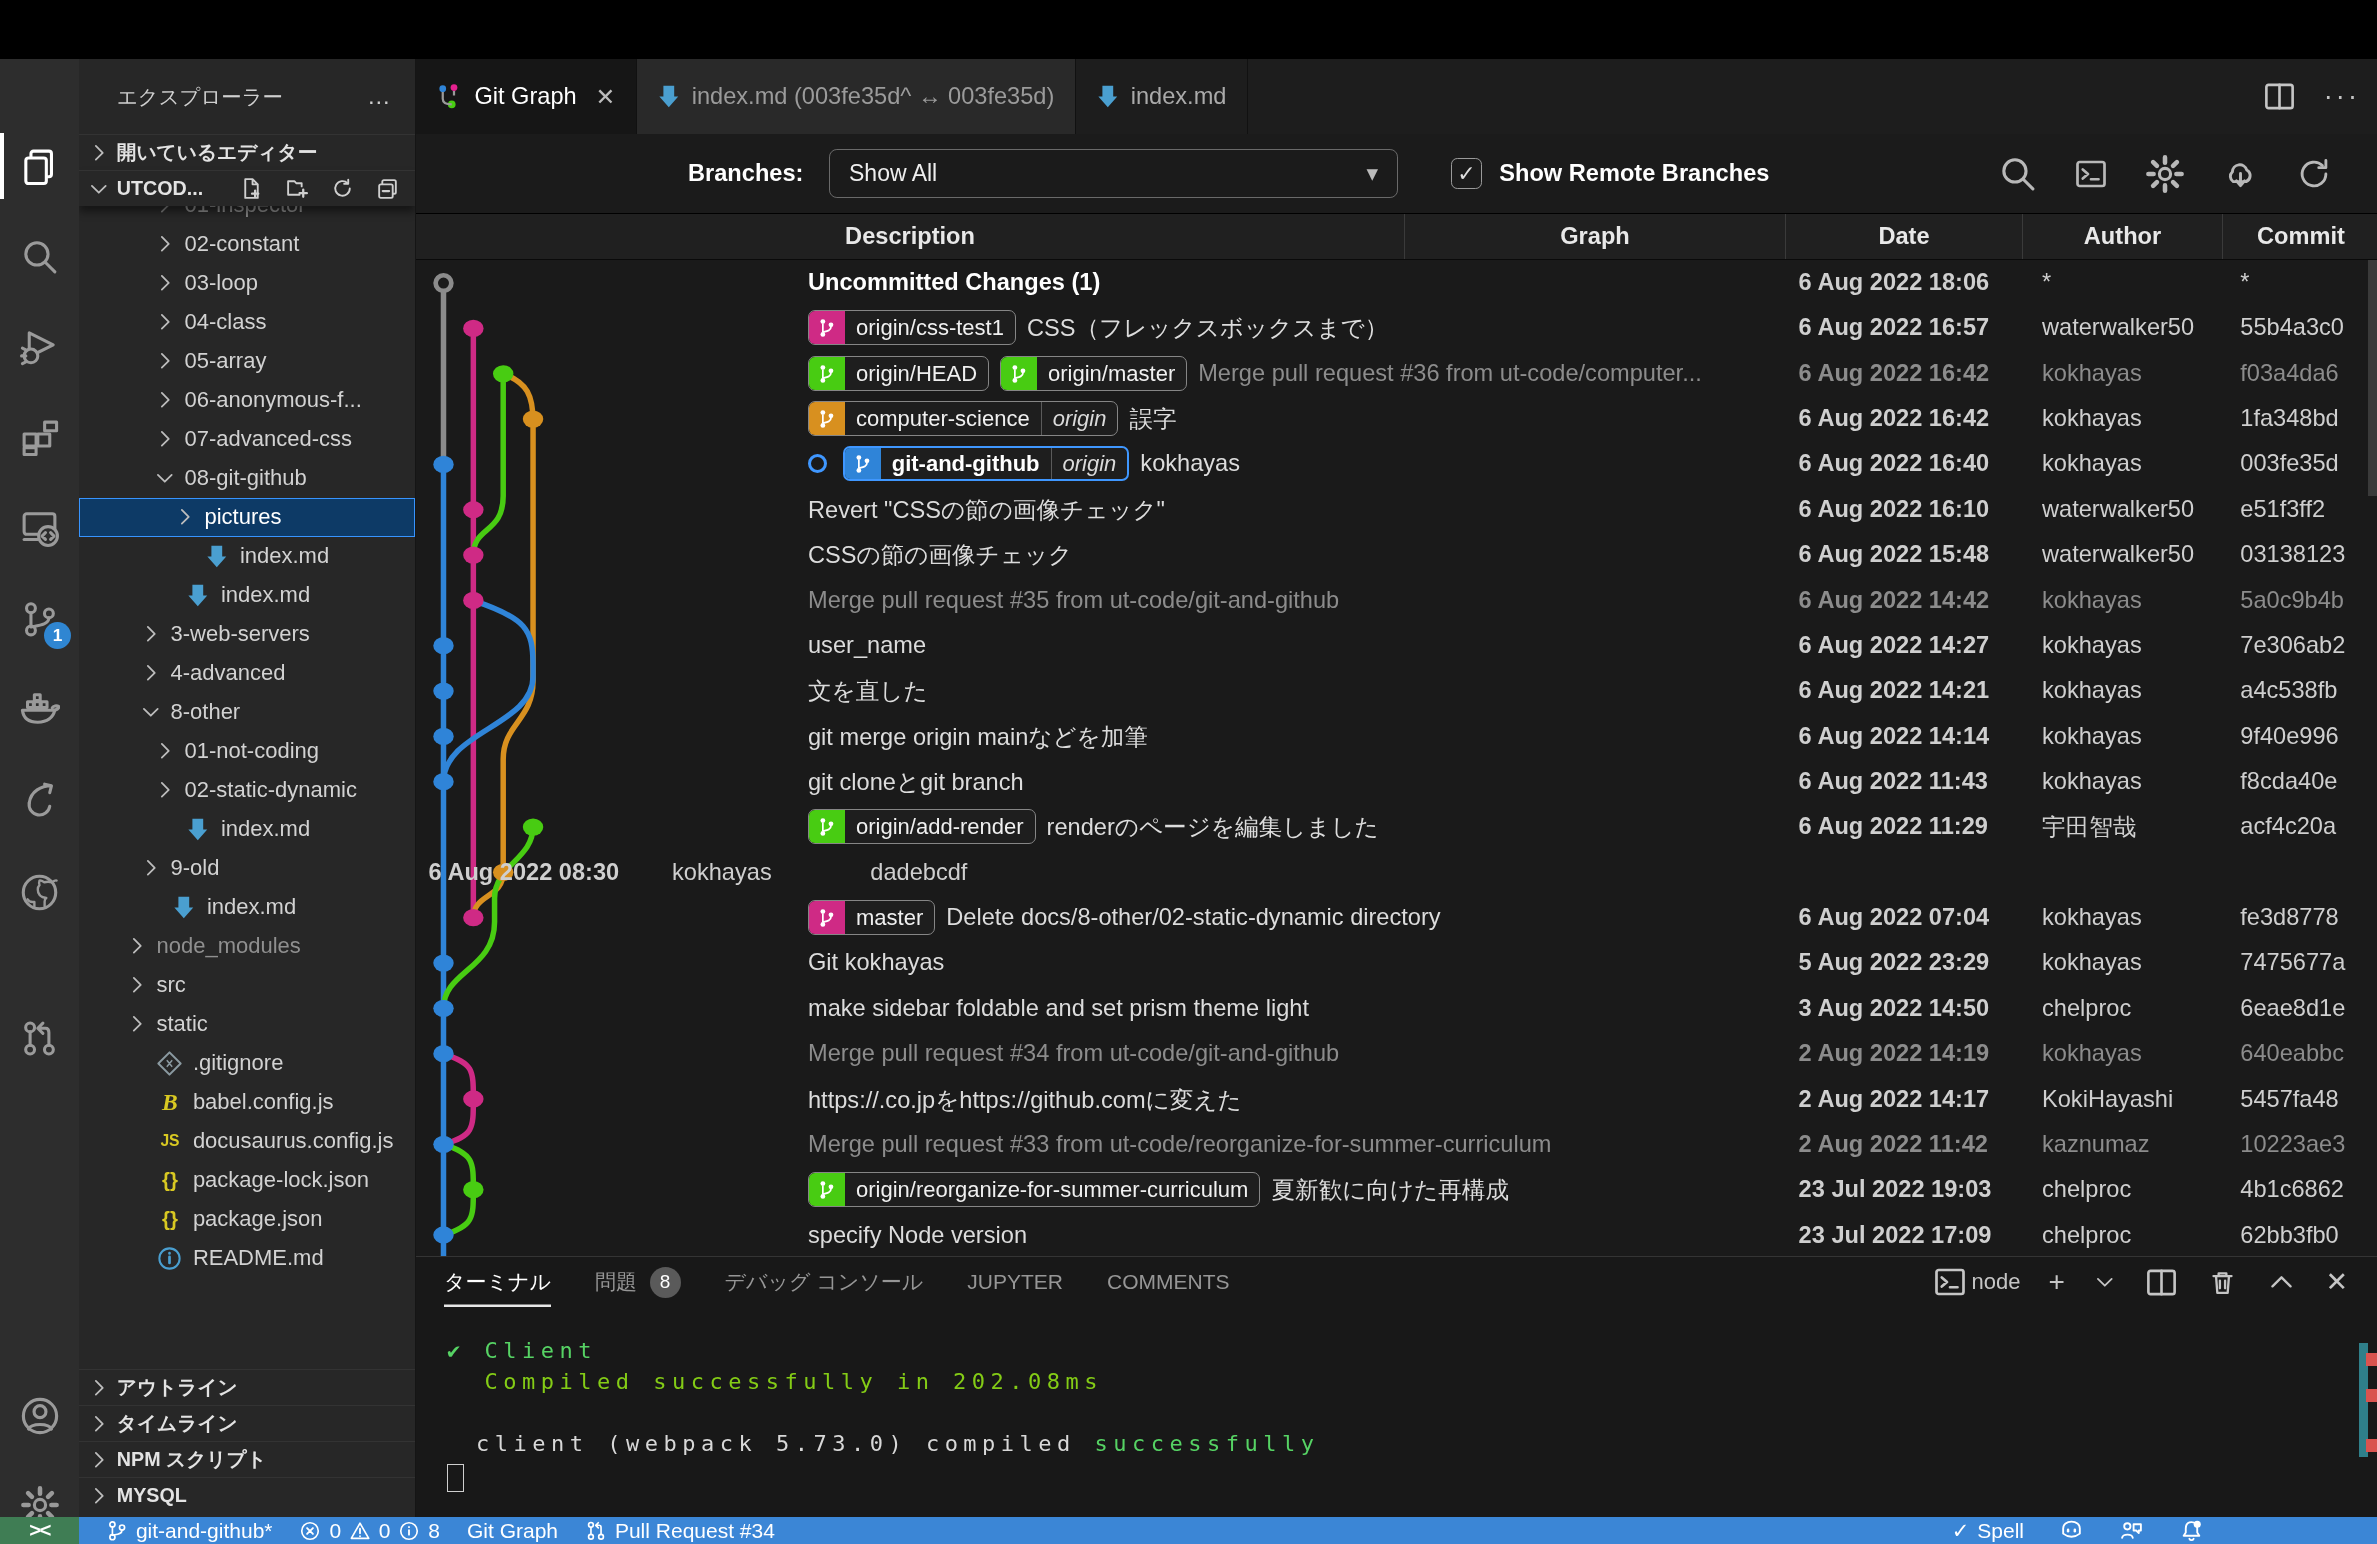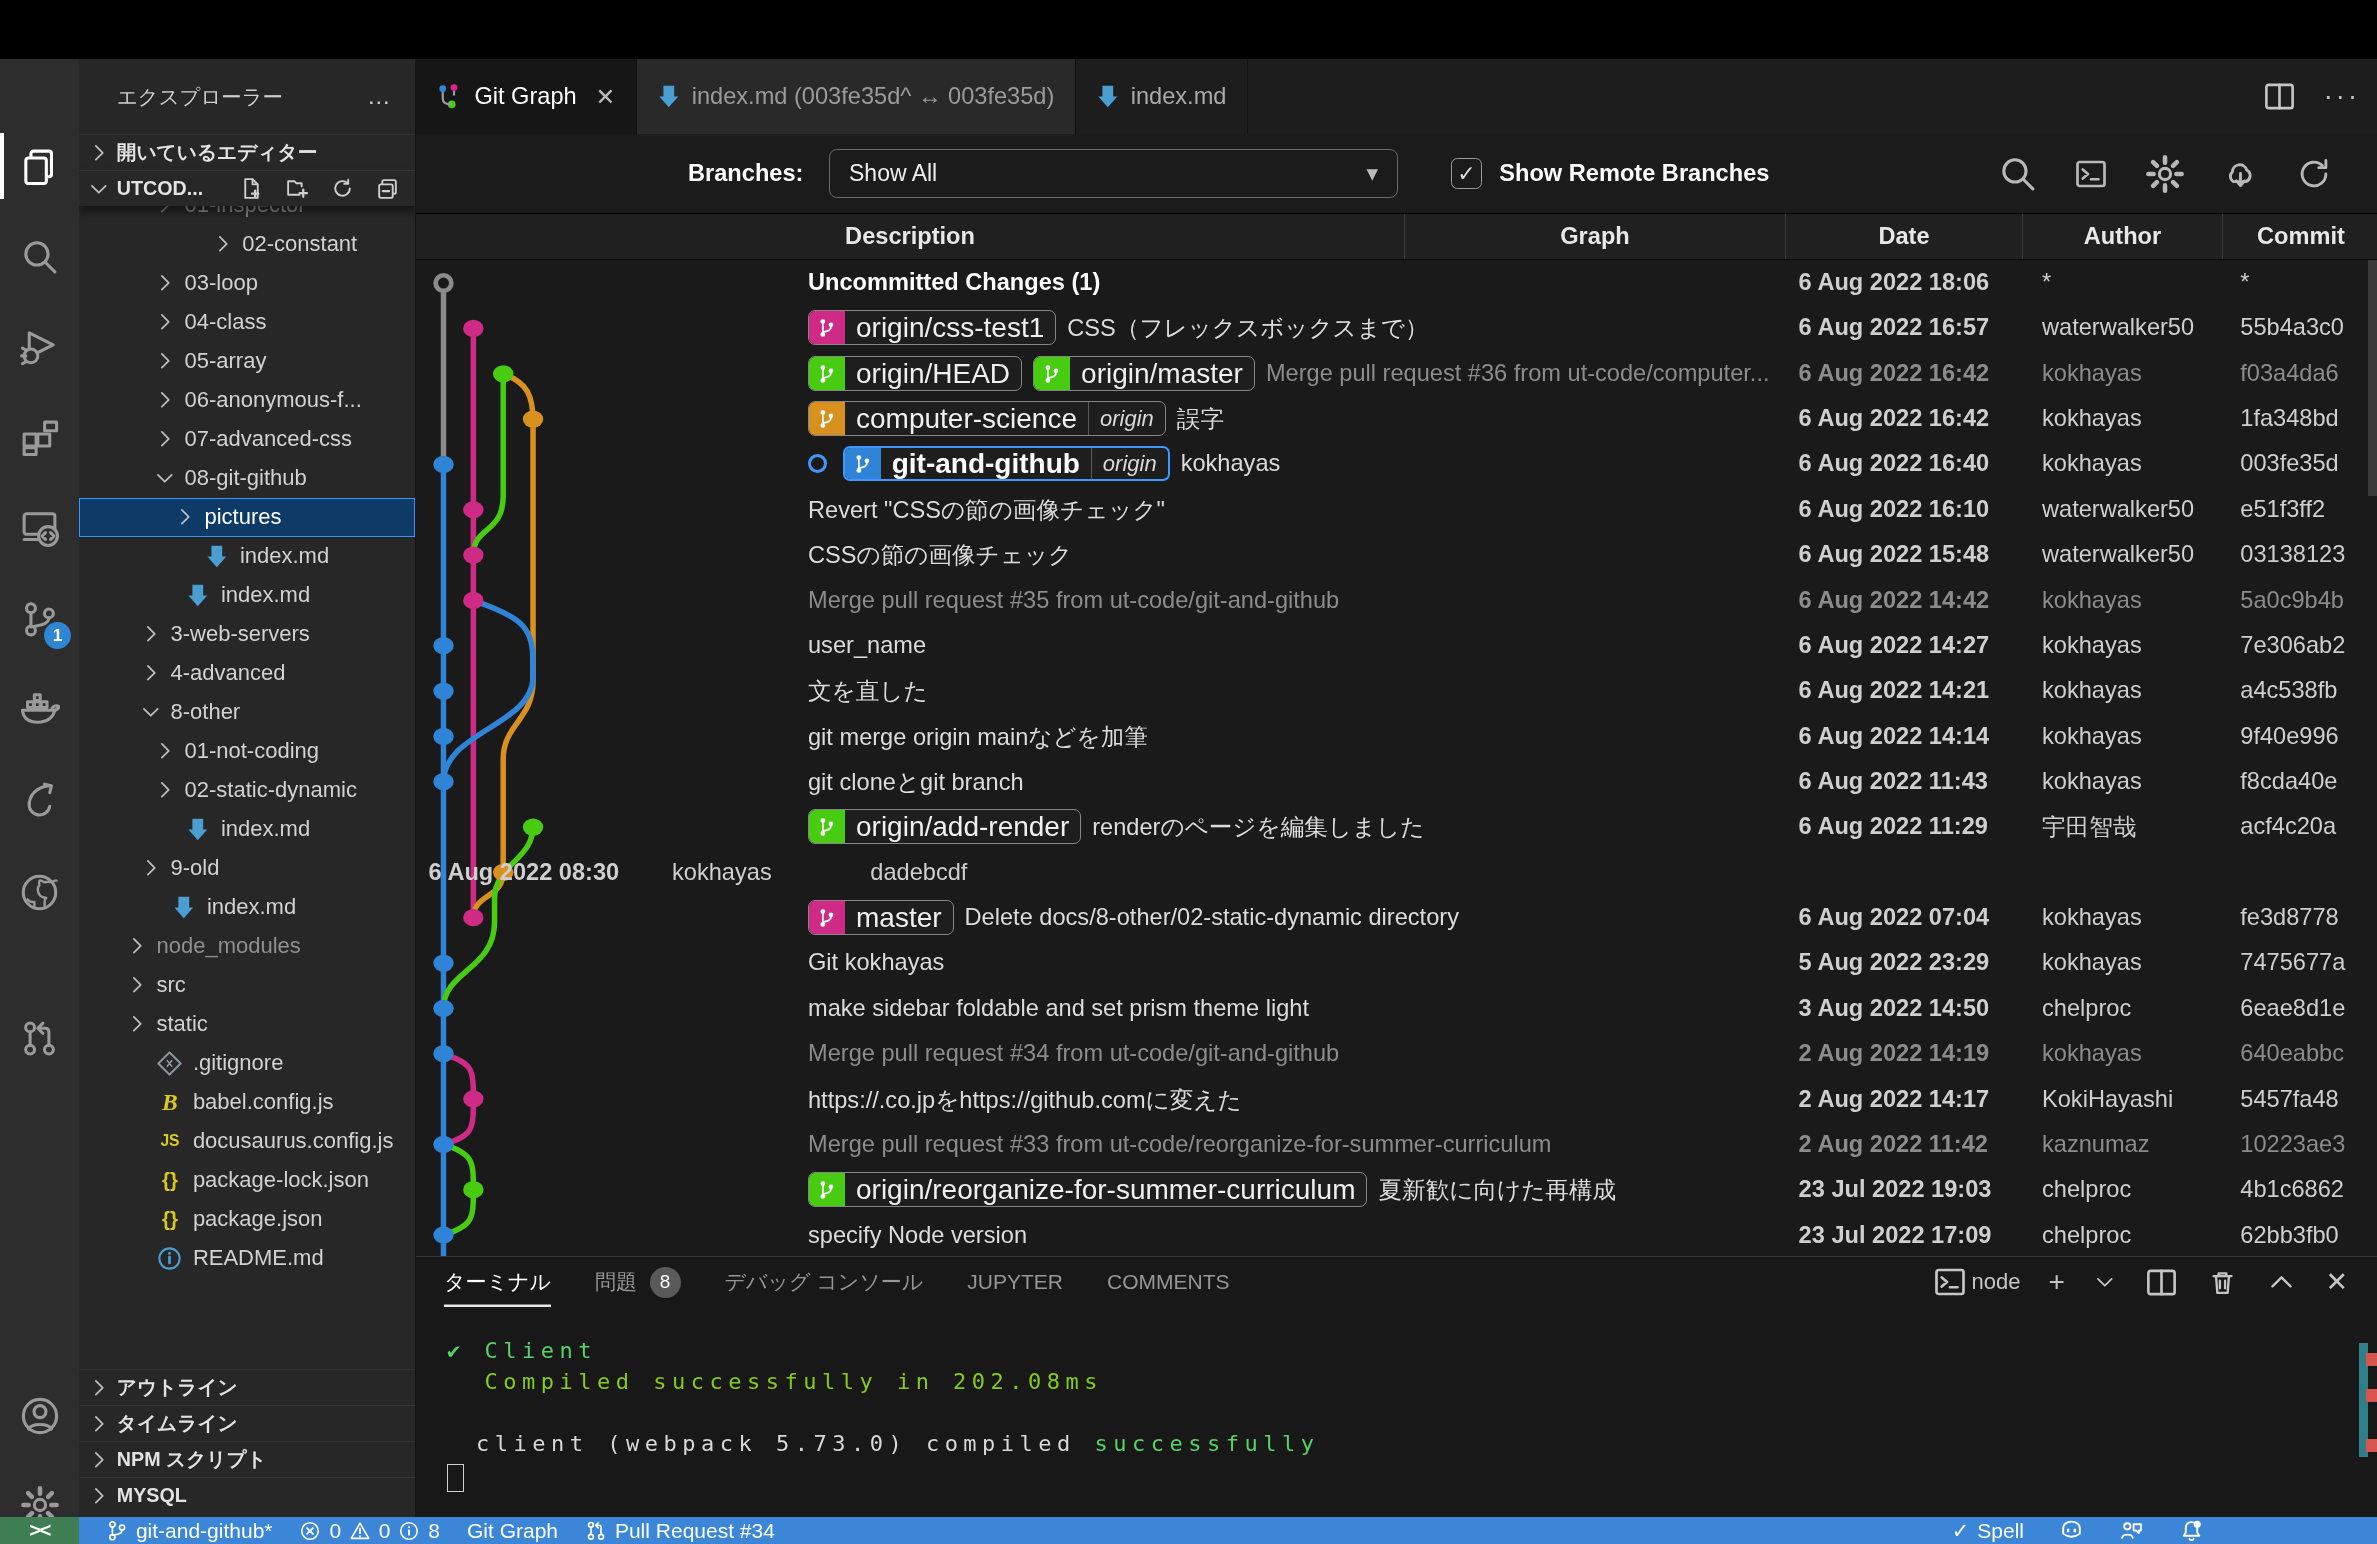--- a/index.html
+++ b/index.html
@@ -70,21 +70,21 @@
   .cell { flex:none; display:flex; align-items:center; overflow:hidden; white-space:nowrap; }
   .c-desc { padding-left:11px; gap:11px; }
   .c-date { padding-left:12.6px;font-weight:bold; } .c-auth { padding-left:19px; } .c-comm { padding-left:17.3px; }
   .rowtext { color:#dcdcdc; font-size:23.6px; } .bold { font-weight:bold; color:#fff; }
   .dim .rowtext, .dim .dval { color:#8c8c8c !important; }
   .dval { color:#cfcfcf; font-size:23.6px; }
   .badge { display:inline-flex; align-items:stretch; border:1.6px solid #868686; border-radius:7px;
            overflow:hidden; height:35px; background:#1e1e1e; flex:none; }
   .badge.selbadge { border:2.4px solid #3f97ff; }
   .badge .sw { width:36px; display:flex; align-items:center; justify-content:center; }
-  .badge .bl { display:flex; align-items:center; padding:0 11px; color:#f0f0f0; font-size:28px; }
+  .badge .bl { display:flex; align-items:center; padding:0 11px; color:#f0f0f0; font-size:22px; }
   .badge .bo { display:flex; align-items:center; padding:0 11px; color:#dadada; font-size:22px;
                font-style:italic; border-left:1.6px solid #5a5a5a; }
   .selbadge .bl { font-weight:bold; color:#fff; }
   .ring { width:19px; height:19px; border-radius:50%; border:3.1px solid #3f97ff; margin-right:4.7px; flex:none; }
   .graph-svg { position:absolute; left:0; top:0; }
   .tscroll { position:absolute; right:0; top:0; width:11px; height:236px; background:rgba(121,121,121,.35); }
 
   
   .panel { position:absolute; left:0; right:0; bottom:0; height:261px; background:#181818; border-top:0.8px solid #343434; }
   .ptabs { height:50px; display:flex; align-items:center; gap:44px; padding-left:28px; font-size:21px; color:#969696; position:relative; }
@@ -253,21 +253,21 @@
     </div>
     <div class="tree" id="tree">
         <div class="trow clip" style="padding-left: 74px;">
           <span class="chev">
             <svg width="23.6" height="23.6" viewBox="0 0 24 24" fill="none" stroke="#bdbdbd" stroke-width="1.8" stroke-linecap="round" stroke-linejoin="round">
               <path d="M9 5 l7 7 -7 7"></path>
             </svg>
           </span>
           <span>01-inspector</span>
         </div>
-        <div class="trow" style="padding-left: 74px; justify-content: center;">
+        <div class="trow" style="padding-left: 74px;">
           <span class="chev">
             <svg width="23.6" height="23.6" viewBox="0 0 24 24" fill="none" stroke="#bdbdbd" stroke-width="1.8" stroke-linecap="round" stroke-linejoin="round">
               <path d="M9 5 l7 7 -7 7"></path>
             </svg>
           </span>
           <span>02-constant</span>
         </div>
         <div class="trow" style="padding-left: 74px;">
           <span class="chev">
             <svg width="23.6" height="23.6" viewBox="0 0 24 24" fill="none" stroke="#bdbdbd" stroke-width="1.8" stroke-linecap="round" stroke-linejoin="round">

